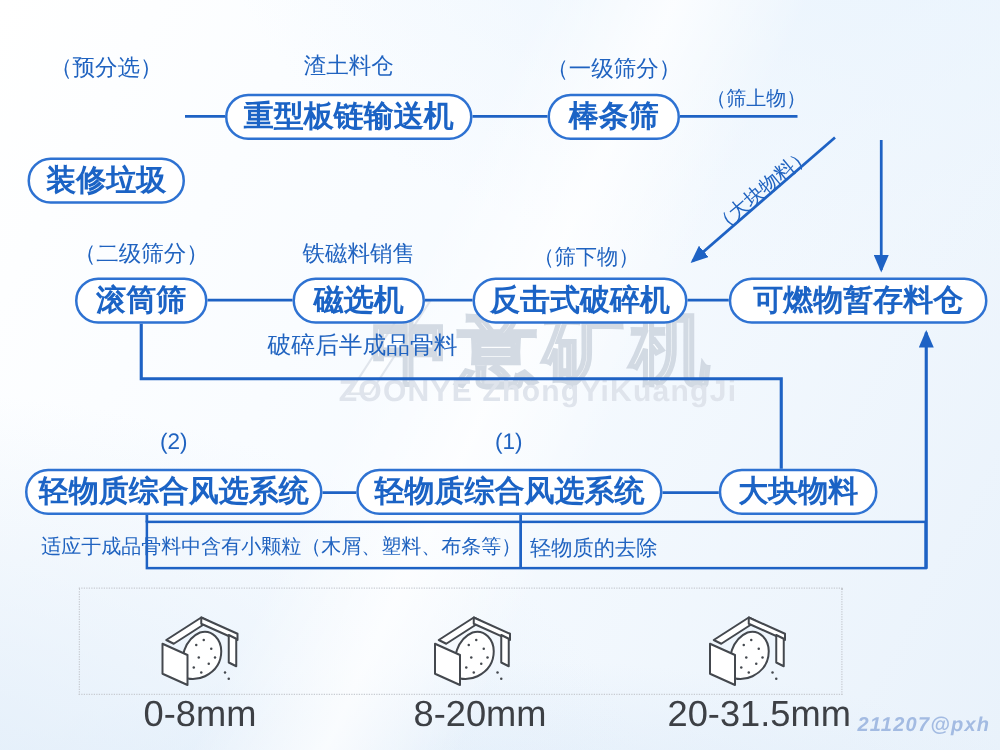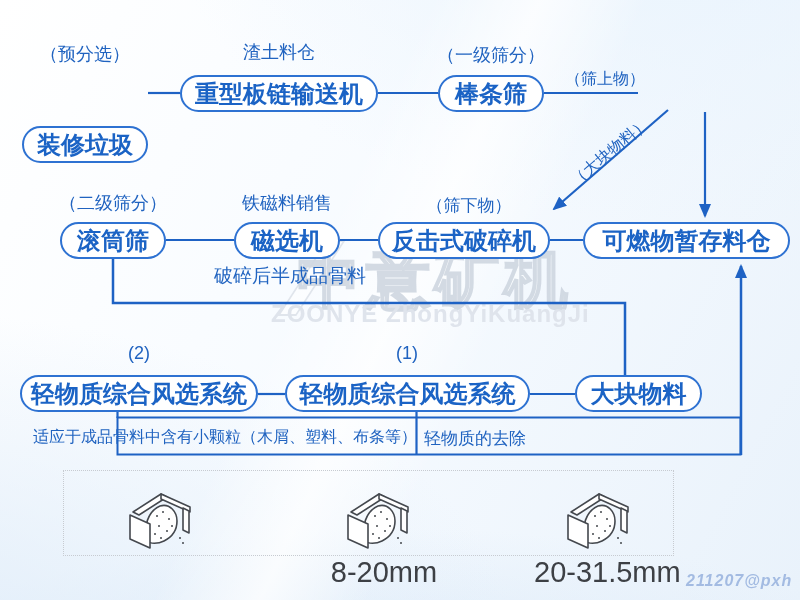--- a/index.html
+++ b/index.html
@@ -196,17 +196,18 @@
         <circle cx="43" cy="45" r="1"></circle>
           <circle cx="31" cy="48" r="1"></circle>
         <circle cx="48" cy="40" r="1"></circle>
           <circle cx="37" cy="52" r="1"></circle>
         <circle cx="56" cy="52" r="1"></circle>
           <circle cx="59" cy="57" r="1"></circle>
       </g>
     </svg>
   </div>
 
+  <div class="bin-label bl0">0-8mm</div>
   <div class="bin-label bl1">8-20mm</div>
   <div class="bin-label bl2">20-31.5mm</div>
 
   <div class="credit">211207@pxh</div>
 </div>
 
 </body></html>

